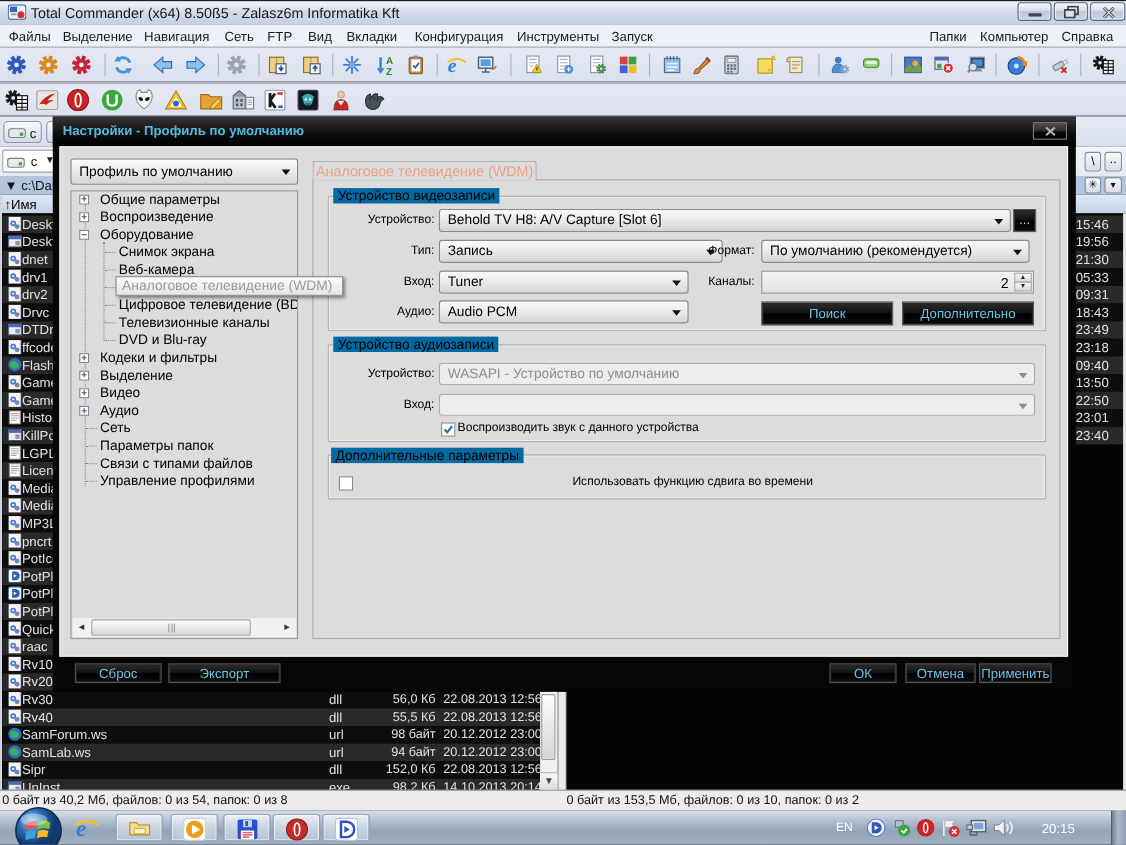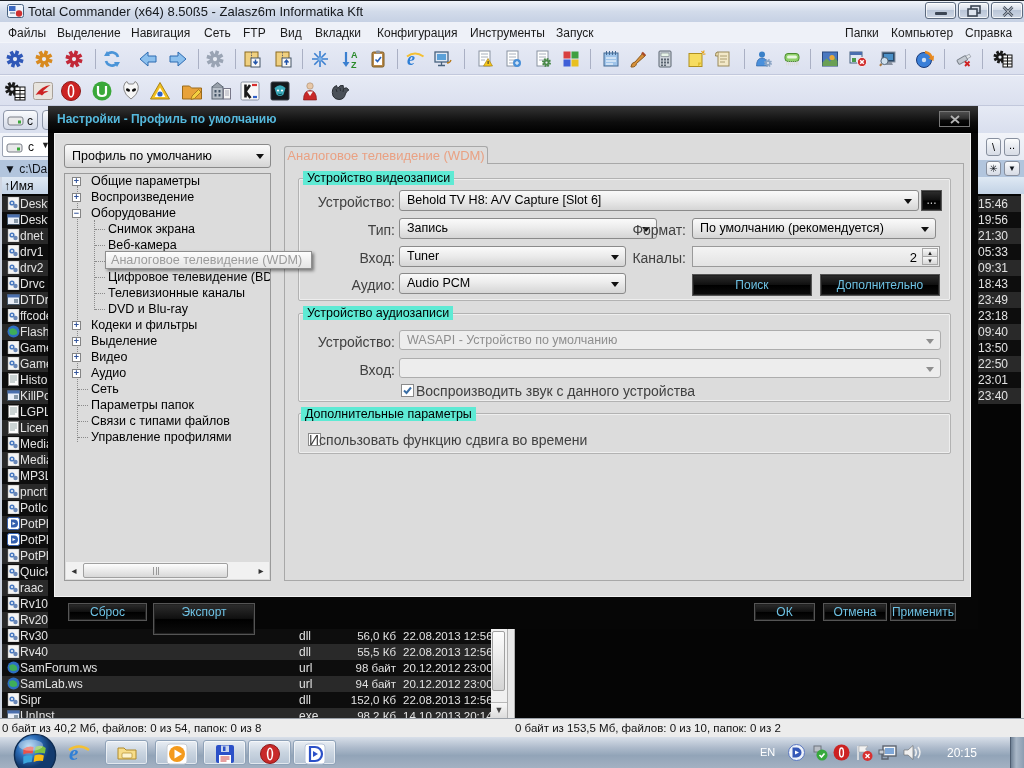--- a/index.html
+++ b/index.html
@@ -47,22 +47,22 @@
 #dlg{left:48px;top:106px;width:930px;height:523px;background:#060606}
 #dlgtitle{left:0;top:0;width:100%;height:27px;background:linear-gradient(#343434,#0d0d0d 60%,#000);color:#55b9dd;font-weight:bold;font-size:12px}
 #dlgclose{left:891px;top:5px;width:31px;height:16px;background:linear-gradient(#4e4e4e,#303030 45%,#0a0a0a 60%,#000);border:1px solid #787878}
 #dlgclient{left:6px;top:27px;width:917px;height:464px;background:#dcdcdc;border:1px solid #f2f2f2}
 
 .combo{position:absolute;height:21px;border:1px solid #8a8a8a;border-radius:3px;background:linear-gradient(#fafafa,#ececec 45%,#d5d5d5);color:#000;font-size:12.5px;line-height:19px;padding-left:7px}
 .combo .arr{position:absolute;right:6px;top:8px;width:0;height:0;border:4px solid transparent;border-top:5px solid #111}
 .combo.dis{background:#ededed;border-color:#adadad;color:#8e8e8e}
 .combo.dis .arr{border-top-color:#8e8e8e}
 .gbox{position:absolute;border:1px solid #b2b2b2;border-radius:2px;box-shadow:inset 0 0 0 1px #eee}
-.glabel{position:absolute;background:#5eead4;padding:0 4px;font-size:12.5px;color:#000}
-.dlabel{position:absolute;font-size:14px;color:#404040;text-align:right}
+.glabel{position:absolute;background:#0369a1;padding:0 4px;font-size:12.5px;color:#000}
+.dlabel{position:absolute;font-size:11px;color:#000000;text-align:right}
 .dkbtn{position:absolute;background:linear-gradient(#2e2e2e,#101010 48%,#000 52%,#0c0c0c);border:1px solid #555;box-shadow:inset 0 0 0 1px #222;color:#6ec2e4;font-size:12px;text-align:center}
 .cb{position:absolute;width:13px;height:13px;background:#fff;border:1px solid #8a8a8a}
 
 #treebox{left:9px;top:39px;width:207px;height:408px;border:1px solid #9a9a9a;background:#dcdcdc;overflow:hidden}
 .titem{position:absolute;font-size:12.5px;color:#000;white-space:nowrap}
 .pm{position:absolute;width:9px;height:9px;background:#fff;border:1px solid #848484;color:#33549b;font-size:9px;line-height:7px;text-align:center;font-weight:bold}
 #tooltip{position:absolute;z-index:6;left:50px;top:117px;width:207px;height:18px;background:linear-gradient(#fdfdfd,#e4e4e4);border:1px solid #8e8e8e;box-shadow:2px 2px 3px rgba(0,0,0,.45);color:#9b9b9b;font-size:12.6px;line-height:17px;padding-left:5px;white-space:nowrap}
 
 #tab1{z-index:2;left:229px;top:12px;width:204px;height:18px;border:1px solid #a8a8a8;border-bottom:none;border-radius:3px 3px 0 0;background:#dcdcdc;color:#e9a183;font-size:13px;text-align:center;line-height:17px}
 #pbox{left:229px;top:29px;width:680px;height:418px;border:1px solid #a8a8a8;background:#dcdcdc}
@@ -997,25 +997,25 @@
     <div class="cb" style="left:346px;top:250px">
         <svg viewBox="0 0 11 11" style="position:absolute;left:0;top:0;width:11px;height:11px">
           <path d="M2 5.5 L4.5 8 L9 2.5" stroke="#3a6ea5" stroke-width="2" fill="none"></path>
         </svg>
       </div>
     <div class="dlabel" style="left:361px;top:249px;width:400px;text-align:left">Воспроизводить звук с данного устройства</div>
 
     <div class="gbox" style="left:243px;top:279px;width:653px;height:41px"></div>
     <div class="glabel" style="left:246px;top:273px">Дополнительные параметры</div>
     <div class="cb" style="left:253px;top:299px"></div>
-    <div class="dlabel" style="left:254px;top:298px;width:400px;text-align:left">Использовать функцию сдвига во времени</div>
+    <div class="dlabel" style="left:284px;top:298px;width:400px;text-align:right">Использовать функцию сдвига во времени</div>
   </div>
 
   <div class="dkbtn" style="left:20px;top:497px;width:79px;height:18px;line-height:16px">Сброс</div>
-  <div class="dkbtn" style="left:105px;top:497px;width:102px;height:32px;line-height:16px">Экспорт</div>
+  <div class="dkbtn" style="left:105px;top:497px;width:102px;height:18px;line-height:16px">Экспорт</div>
   <div class="dkbtn" style="left:706px;top:497px;width:61px;height:18px;line-height:16px">ОК</div>
   <div class="dkbtn" style="left:775px;top:497px;width:64px;height:18px;line-height:16px">Отмена</div>
   <div class="dkbtn" style="left:842px;top:497px;width:66px;height:18px;line-height:16px">Применить</div>
 </div>
 
 <div class="abs" id="taskbar">
   <svg style="position:absolute;left:13px;top:-4px;width:44px;height:44px" viewBox="0 0 47 47">
     <defs>
         <radialGradient id="orb" cx="35%" cy="30%">
           <stop offset="0%" stop-color="#9fd4f5"></stop>

